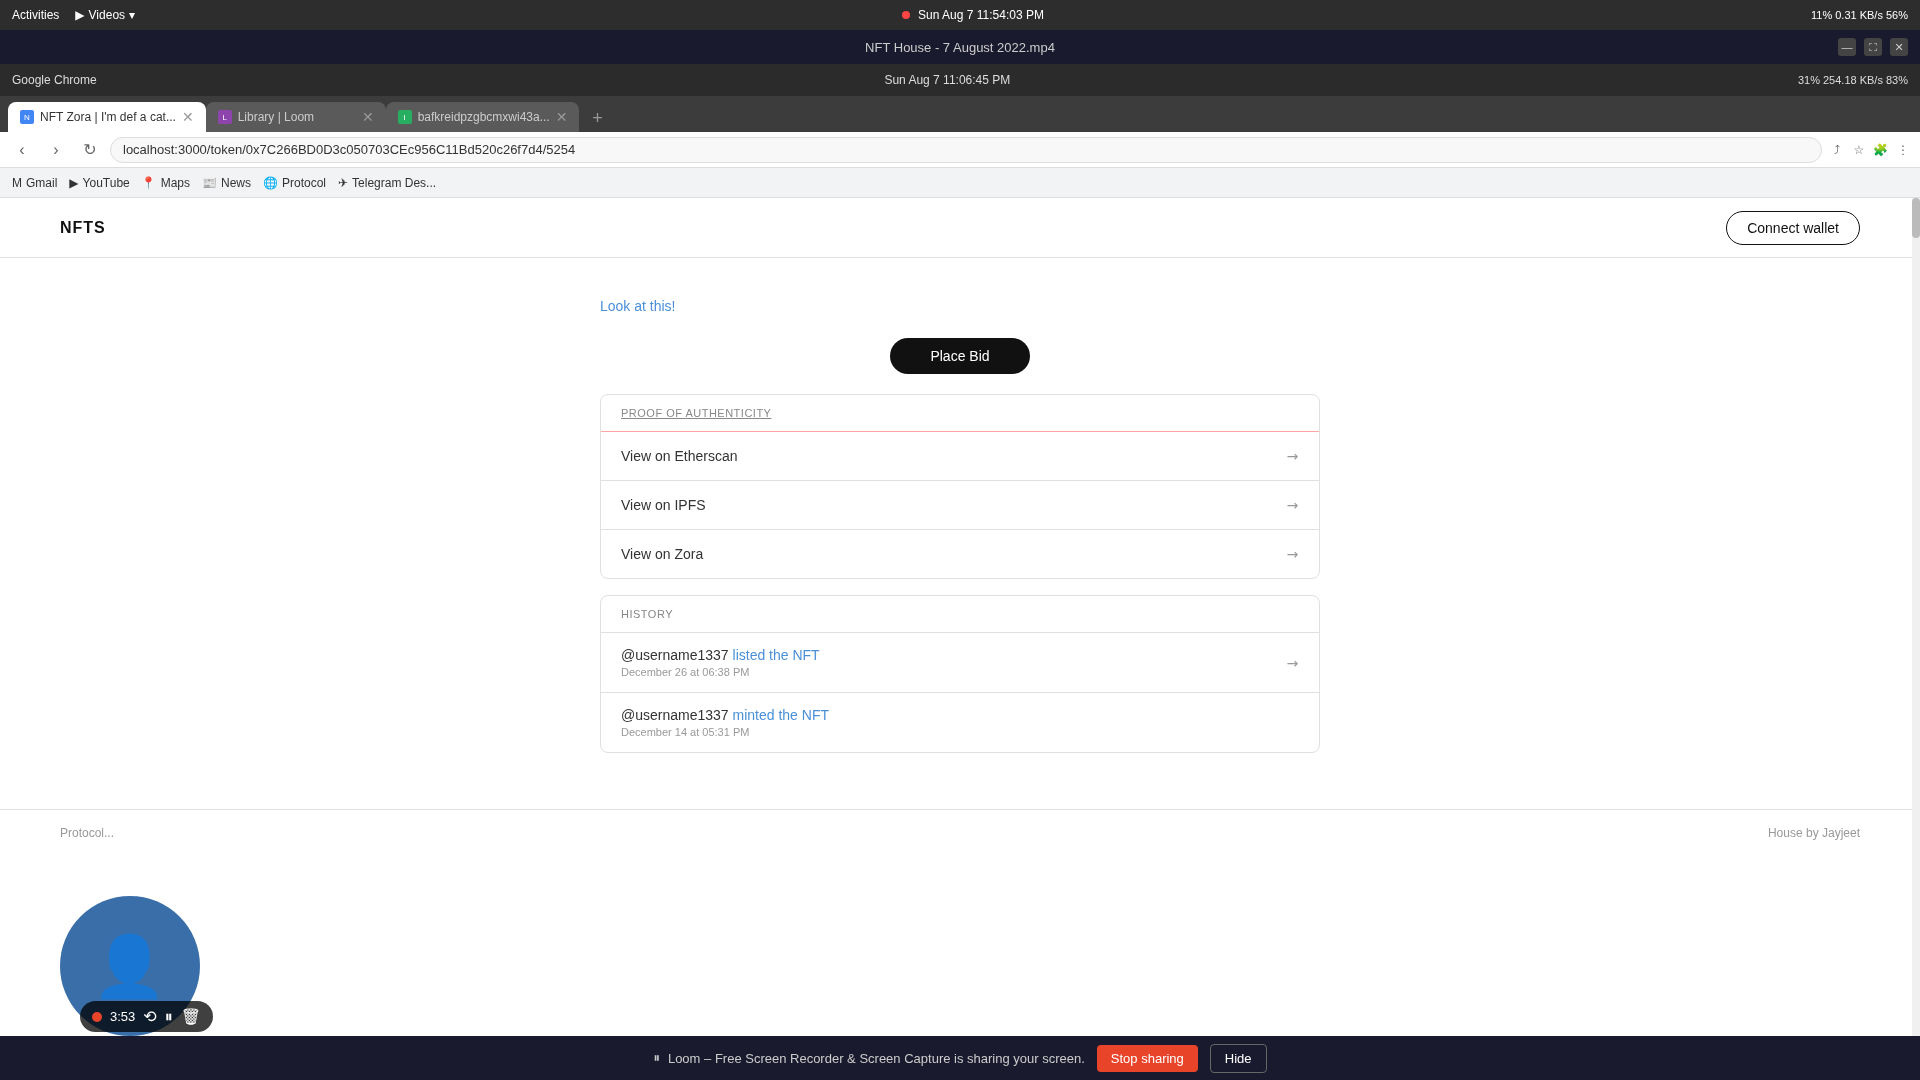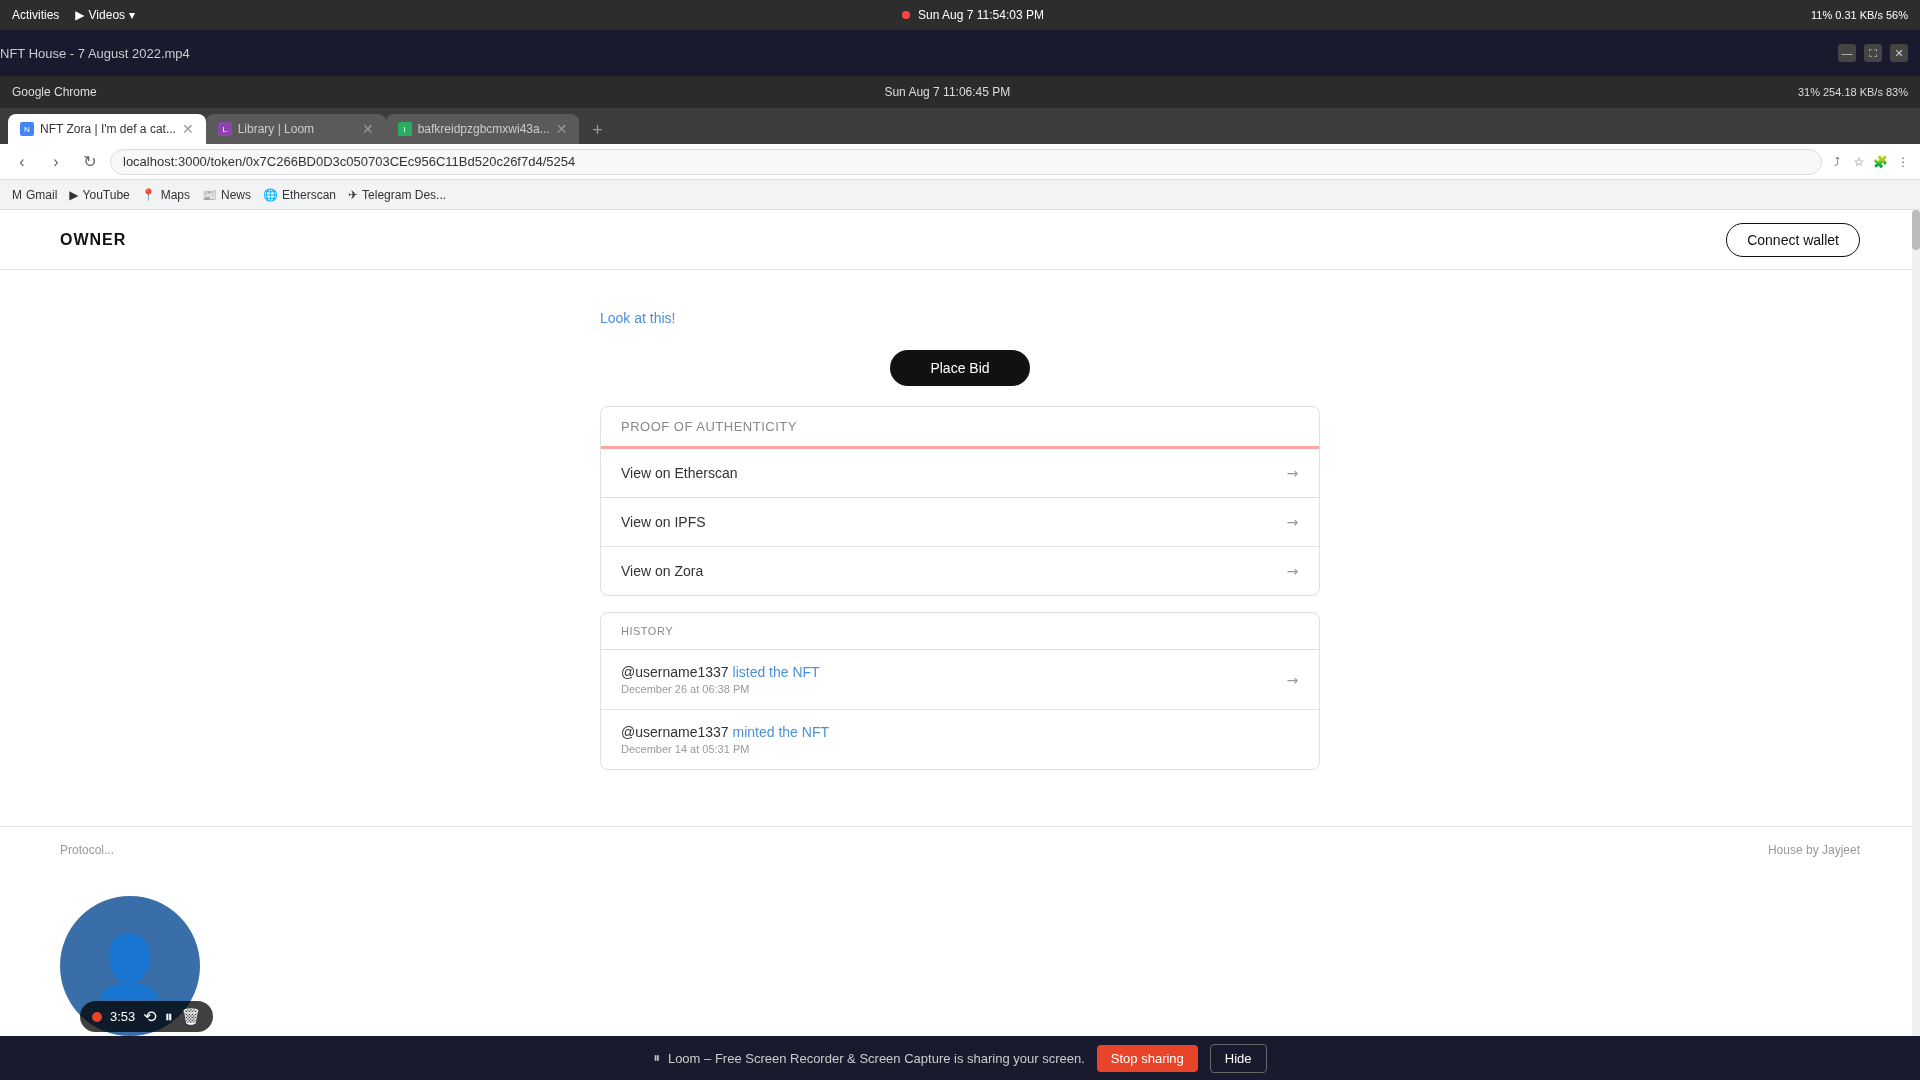--- a/index.html
+++ b/index.html
@@ -19,23 +19,24 @@
     .os-topbar-left { display: flex; align-items: center; gap: 16px; }
     .os-topbar-center { display: flex; align-items: center; gap: 8px; }
     .os-topbar-right { display: flex; align-items: center; gap: 12px; font-size: 11px; }
     .os-activities { font-weight: 500; }
     .os-videos { display: flex; align-items: center; gap: 4px; }
     .os-record-dot { width: 8px; height: 8px; border-radius: 50%; background: #ff4444; display: inline-block; }
 
     
     .title-bar {
       background: #1a1a2e;
-      height: 46px;
-      display: flex;
-      align-items: center;
+      height: 34px;
+      display: flex;
+      align-items: center;
+      justify-content: center;
       color: #ccc;
       font-size: 13px;
       position: relative;
     }
     .title-bar-controls {
       position: absolute;
       right: 12px;
       display: flex;
       gap: 8px;
     }
@@ -201,25 +202,26 @@
     }
 
     .proof-section {
       border: 1px solid #e0e0e0;
       border-radius: 8px;
       margin-bottom: 16px;
       overflow: hidden;
     }
     .proof-header {
       padding: 12px 20px;
-      font-size: 13px;
+      font-size: 11px;
       text-transform: uppercase;
       letter-spacing: 0.5px;
       color: #888;
-      border-bottom: 3px solid #fca5a5;
+      border-bottom: 1px solid #fca5a5;
+      text-decoration: underline;
     }
     .proof-row {
       padding: 16px 20px;
       display: flex;
       align-items: center;
       justify-content: space-between;
       border-bottom: 1px solid #e0e0e0;
       font-size: 14px;
       color: #333;
       cursor: pointer;
@@ -439,33 +441,33 @@
     <a class="bookmark-item">
       <span>📍</span>
       <span>Maps</span>
     </a>
     <a class="bookmark-item">
       <span>📰</span>
       <span>News</span>
     </a>
     <a class="bookmark-item">
       <span>🌐</span>
-      <span>Etherscan</span>
+      <span>Protocol</span>
     </a>
     <a class="bookmark-item">
       <span>✈</span>
       <span>Telegram Des...</span>
     </a>
   </div>
 </div>
 
 <div class="browser-content" style="position:relative;">
 
   <div class="nft-header">
-    <span class="nft-logo">OWNER</span>
+    <span class="nft-logo">NFTS</span>
     <button class="connect-wallet-btn">Connect wallet</button>
   </div>
 
   <div class="nft-main">
 
     <p class="nft-description">Look at this!</p>
 
 
     <button class="place-bid-btn">Place Bid</button>
 

